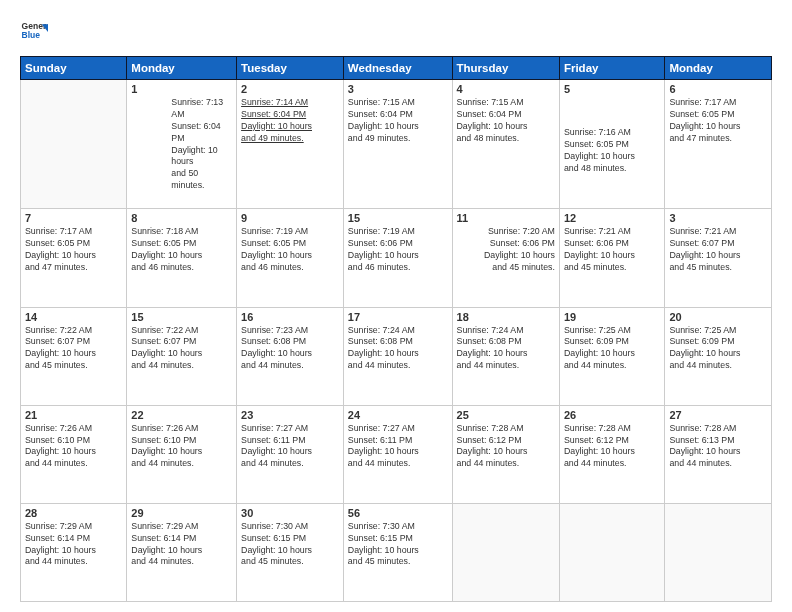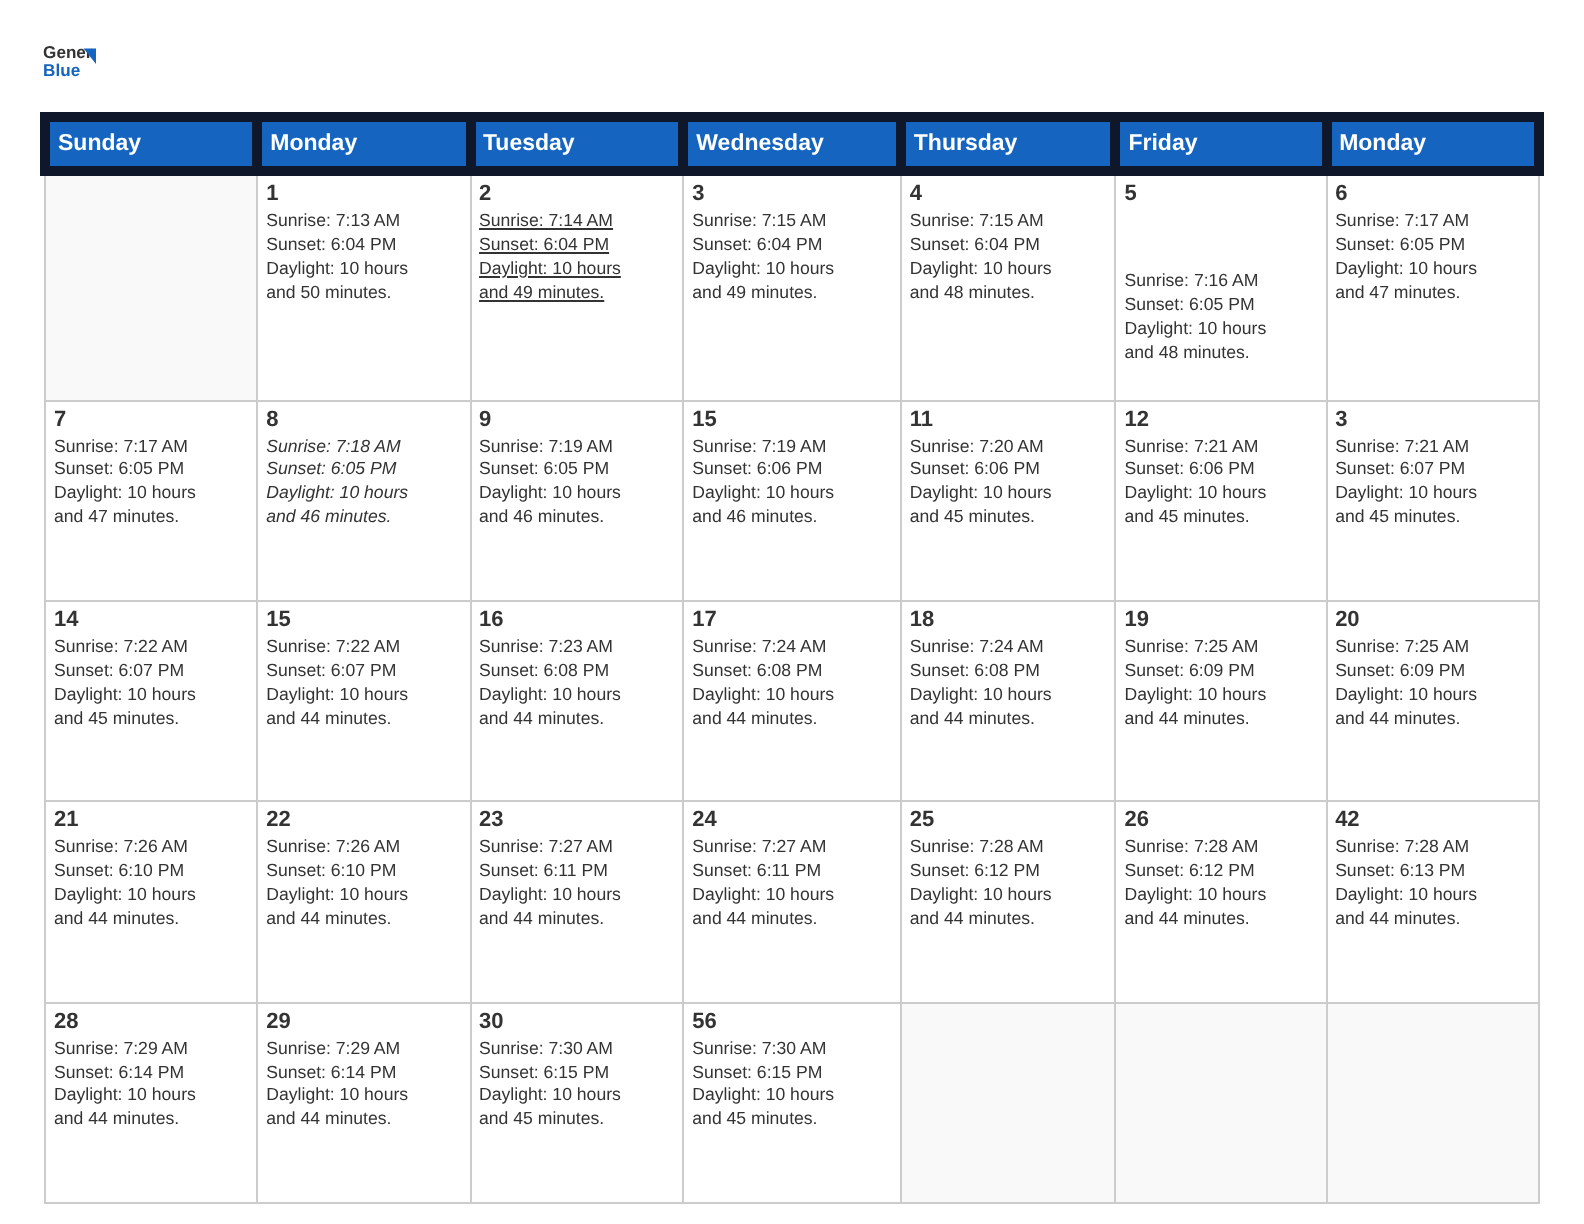--- a/index.html
+++ b/index.html
@@ -49,21 +49,21 @@
       border-collapse: collapse;
       flex: 1;
     }
     .calendar thead tr th {
       background: #1565c0;
       color: #fff;
       font-size: 11.5px;
       font-weight: bold;
       padding: 5px 4px;
       text-align: left;
-      border: 5px solid #0f172a;
+      border: 1px solid #0f172a;
     }
     .calendar tbody tr td {
       border: 1px solid #ccc;
       vertical-align: top;
       padding: 3px 4px;
       font-size: 9px;
       color: #333;
       width: 113px;
       height: 88px;
     }
@@ -114,21 +114,21 @@
           <th>Thursday</th>
           <th>Friday</th>
           <th>Monday</th>
         </tr>
     </thead>
     <tbody id="calendar-body">
     <tr>
           <td class="empty-cell"></td>
           <td>
             <span class="day-num">1</span>
-            <div class="day-info" style="white-space: pre-line;">Sunrise: 7:13 AM
+            <div class="day-info" style="white-space: pre-line; margin-left: 40px;">Sunrise: 7:13 AM
 Sunset: 6:04 PM
 Daylight: 10 hours
 and 50 minutes.</div>
           </td>
           <td>
             <span class="day-num">2</span>
             <div class="day-info" style="white-space: pre-line; text-decoration: underline;">Sunrise: 7:14 AM
 Sunset: 6:04 PM
 Daylight: 10 hours
 and 49 minutes.</div>
@@ -165,42 +165,42 @@
         <tr>
           <td>
             <span class="day-num">7</span>
             <div class="day-info" style="white-space: pre-line;">Sunrise: 7:17 AM
 Sunset: 6:05 PM
 Daylight: 10 hours
 and 47 minutes.</div>
           </td>
           <td>
             <span class="day-num">8</span>
-            <div class="day-info" style="white-space: pre-line; font-style: italic;">Sunrise: 7:18 AM
+            <div class="day-info" style="white-space: pre-line;">Sunrise: 7:18 AM
 Sunset: 6:05 PM
 Daylight: 10 hours
 and 46 minutes.</div>
           </td>
           <td>
             <span class="day-num">9</span>
             <div class="day-info" style="white-space: pre-line;">Sunrise: 7:19 AM
 Sunset: 6:05 PM
 Daylight: 10 hours
 and 46 minutes.</div>
           </td>
           <td>
             <span class="day-num">15</span>
             <div class="day-info" style="white-space: pre-line;">Sunrise: 7:19 AM
 Sunset: 6:06 PM
 Daylight: 10 hours
 and 46 minutes.</div>
           </td>
           <td>
             <span class="day-num">11</span>
-            <div class="day-info" style="white-space: pre-line;">Sunrise: 7:20 AM
+            <div class="day-info" style="white-space: pre-line; text-align: right;">Sunrise: 7:20 AM
 Sunset: 6:06 PM
 Daylight: 10 hours
 and 45 minutes.</div>
           </td>
           <td>
             <span class="day-num">12</span>
             <div class="day-info" style="white-space: pre-line;">Sunrise: 7:21 AM
 Sunset: 6:06 PM
 Daylight: 10 hours
 and 45 minutes.</div>
@@ -301,21 +301,21 @@
 and 44 minutes.</div>
           </td>
           <td>
             <span class="day-num">26</span>
             <div class="day-info" style="white-space: pre-line;">Sunrise: 7:28 AM
 Sunset: 6:12 PM
 Daylight: 10 hours
 and 44 minutes.</div>
           </td>
           <td>
-            <span class="day-num">42</span>
+            <span class="day-num">27</span>
             <div class="day-info" style="white-space: pre-line;">Sunrise: 7:28 AM
 Sunset: 6:13 PM
 Daylight: 10 hours
 and 44 minutes.</div>
           </td>
         </tr>
         <tr>
           <td>
             <span class="day-num">28</span>
             <div class="day-info" style="white-space: pre-line;">Sunrise: 7:29 AM

